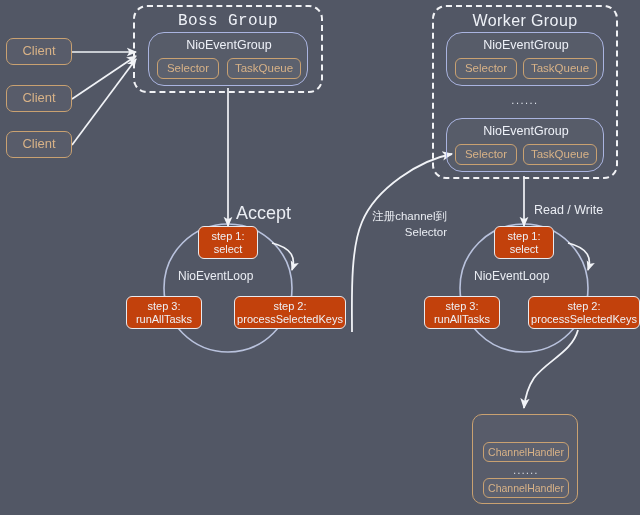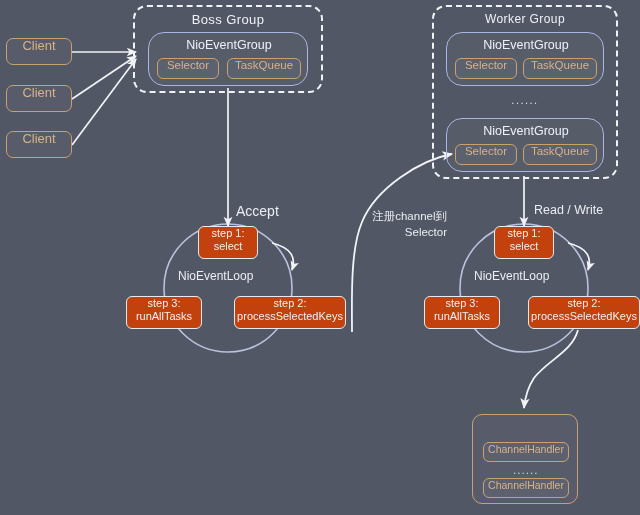--- a/index.html
+++ b/index.html
@@ -8,21 +8,21 @@
     font-family:"Liberation Sans","DejaVu Sans",sans-serif;
     background:#525765;
     -webkit-font-smoothing:antialiased;
   }
   #stage{position:absolute;left:0;top:0;width:640px;height:515px;}
   svg.layer{position:absolute;left:0;top:0;width:640px;height:515px;pointer-events:none;}
 
   
   .box{
     position:absolute;box-sizing:border-box;
-    display:flex;justify-content:center;
+    display:flex;align-items:center;justify-content:center;
     text-align:center;line-height:1.15;
   }
 
   
   .tan{
     border:1.5px solid #c9a171;border-radius:7px;color:#d8b287;
     background:rgba(255,255,255,0.035);
   }
   .tan.small{border-width:1.3px;border-radius:6px;}
 
@@ -94,34 +94,34 @@
     <span>Client</span>
   </div>
   <div class="box tan" style="left:6px;top:85px;width:66px;height:27px;font-size:13px;">
     <span>Client</span>
   </div>
   <div class="box tan" style="left:6px;top:131px;width:66px;height:27px;font-size:13px;">
     <span>Client</span>
   </div>
 
   <div class="dashed" style="left:133px;top:5px;width:190px;height:88px;"></div>
-  <div class="grouptitle" style="left:133px;top:12px;width:190px;font-size:13px;">Boss Group</div>
+  <div class="grouptitle" style="left:133px;top:12px;width:190px;font-size:16px;font-family:Liberation Mono, monospace;">Boss Group</div>
 
   <div class="box lav" style="left:148px;top:32px;width:160px;height:54px;">
     <span style="position:absolute;left:0;top:5px;width:160px;font-size:12.5px;">NioEventGroup</span>
     <div class="box tan small" style="left:8px;top:25px;width:62px;height:21px;font-size:11.5px;">
       <span>Selector</span>
     </div>
     <div class="box tan small" style="left:78px;top:25px;width:74px;height:21px;font-size:11.5px;">
       <span>TaskQueue</span>
     </div>
   </div>
 
   <div class="dashed" style="left:432px;top:5px;width:186px;height:174px;"></div>
-  <div class="grouptitle" style="left:432px;top:12px;width:186px;font-size:12px;">Worker Group</div>
+  <div class="grouptitle" style="left:432px;top:12px;width:186px;font-size:16px;">Worker Group</div>
 
   <div class="box lav" style="left:446px;top:32px;width:158px;height:54px;">
     <span style="position:absolute;left:0;top:5px;width:158px;font-size:12.5px;">NioEventGroup</span>
     <div class="box tan small" style="left:8px;top:25px;width:62px;height:21px;font-size:11.5px;">
       <span>Selector</span>
     </div>
     <div class="box tan small" style="left:76px;top:25px;width:74px;height:21px;font-size:11.5px;">
       <span>TaskQueue</span>
     </div>
   </div>
@@ -131,21 +131,21 @@
   <div class="box lav" style="left:446px;top:118px;width:158px;height:54px;">
     <span style="position:absolute;left:0;top:5px;width:158px;font-size:12.5px;">NioEventGroup</span>
     <div class="box tan small" style="left:8px;top:25px;width:62px;height:21px;font-size:11.5px;">
       <span>Selector</span>
     </div>
     <div class="box tan small" style="left:76px;top:25px;width:74px;height:21px;font-size:11.5px;">
       <span>TaskQueue</span>
     </div>
   </div>
 
-  <div class="plaintext" style="left:236px;top:203px;width:70px;text-align:left;font-size:14px;">Accept</div>
+  <div class="plaintext" style="left:236px;top:203px;width:70px;text-align:left;font-size:18px;">Accept</div>
 
   <div class="box stepbox" style="left:198px;top:226px;width:60px;height:33px;font-size:11px;">
     <span>
       <span>step 1:</span><br>
       <span>select</span>
     </span>
   </div>
 
   <div class="plaintext" style="left:178px;top:269px;width:100px;font-size:12px;">NioEventLoop</div>
 

